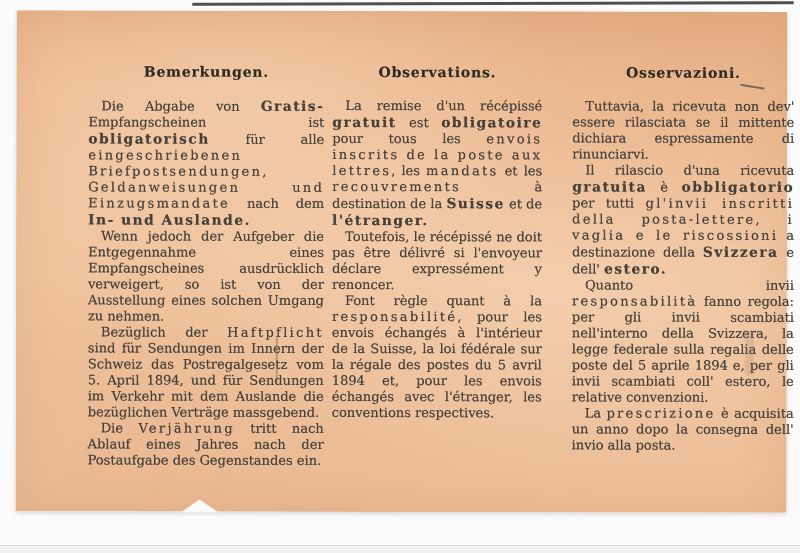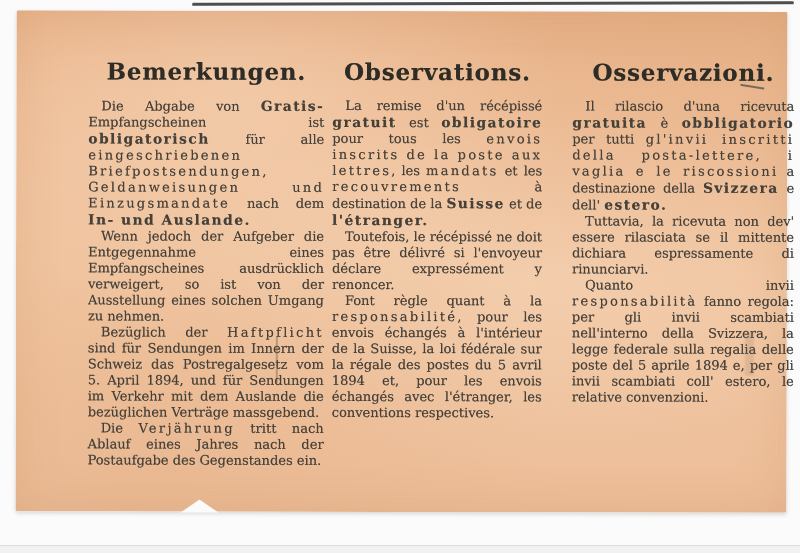--- a/index.html
+++ b/index.html
@@ -78,21 +78,21 @@
     position: absolute; top: 50px;
     text-align: justify;
     font-size: 13px;
     line-height: 16px;
     color: #44403a;
     text-shadow: 0.2px 0.2px 0.5px rgba(62,52,42,0.50);
     hyphens: auto;
   }
   .col h2 {
     margin: 0 0 15px 0;
-    font-size: 23px;
+    font-size: 14px;
     line-height: 22px;
     font-weight: bold;
     text-align: center;
     letter-spacing: 0.8px;
     color: #2e2c26;
   }
   .col p { margin: 0; text-indent: 13px; }
   .col-de { left: 72px;  width: 236px; }
   .col-fr { left: 316px; width: 210px; }
   .col-it { left: 556px; width: 222px; }
@@ -120,23 +120,24 @@
 
     <div class="col col-fr" lang="fr">
       <h2>Observations.</h2>
     <p><span>La remise d'un récépissé </span><span class="bd">gratuit</span><span> est </span><span class="bd">obligatoire</span><span> pour tous les </span><span class="sp">envois inscrits de la poste aux lettres</span><span>, les </span><span class="sp">mandats</span><span> et les </span><span class="sp">recouvrements</span><span> à destination de la </span><span class="bd">Suisse</span><span> et de </span><span class="bd">l'étranger.</span></p>
         <p><span>Toutefois, le récépissé ne doit pas être délivré si l'envoyeur déclare expressément y renoncer.</span></p>
         <p><span>Font règle quant à la </span><span class="sp">responsabilité</span><span>, pour les envois échangés à l'intérieur de la Suisse, la loi fédérale sur la régale des postes du 5 avril 1894 et, pour les envois échangés avec l'étranger, les conventions respectives.</span></p>
       </div>
 
     <div class="col col-it" lang="it">
       <h2>Osservazioni.</h2>
-    <p><span>Il rilascio d'una ricevuta </span><span class="bd">gratuita</span><span> è </span><span class="bd">obbligatorio</span><span> per tutti </span><span class="sp">gl'invii inscritti della posta-lettere, i vaglia e le riscossioni</span><span> a destinazione della </span><span class="bd">Svizzera</span><span> e dell' </span><span class="bd">estero.</span></p>
-        <p><span>Tuttavia, la ricevuta non dev' essere rilasciata se il mittente dichiara espressamente di rinunciarvi.</span></p>
+    <p><span>Tuttavia, la ricevuta non dev' essere rilasciata se il mittente dichiara espressamente di rinunciarvi.</span></p>
+        <p><span>Il rilascio d'una ricevuta </span><span class="bd">gratuita</span><span> è </span><span class="bd">obbligatorio</span><span> per tutti </span><span class="sp">gl'invii inscritti della posta-lettere, i vaglia e le riscossioni</span><span> a destinazione della </span><span class="bd">Svizzera</span><span> e dell' </span><span class="bd">estero.</span></p>
         <p><span>Quanto invii </span><span class="sp">responsabilità</span><span> fanno regola: per gli invii scambiati nell'interno della Svizzera, la legge federale sulla regalia delle poste del 5 aprile 1894 e, per gli invii scambiati coll' estero, le relative convenzioni.</span></p>
+        <p><span>La </span><span class="sp">prescrizione</span><span> è acquisita un anno dopo la consegna dell' invio alla posta.</span></p>
       </div>
 
     <div class="scratch-top-right"></div>
     <div class="crease-vertical"></div>
     <div class="smudge-right"></div>
     <div class="notch"></div>
   </div>
 
 </div>
 

